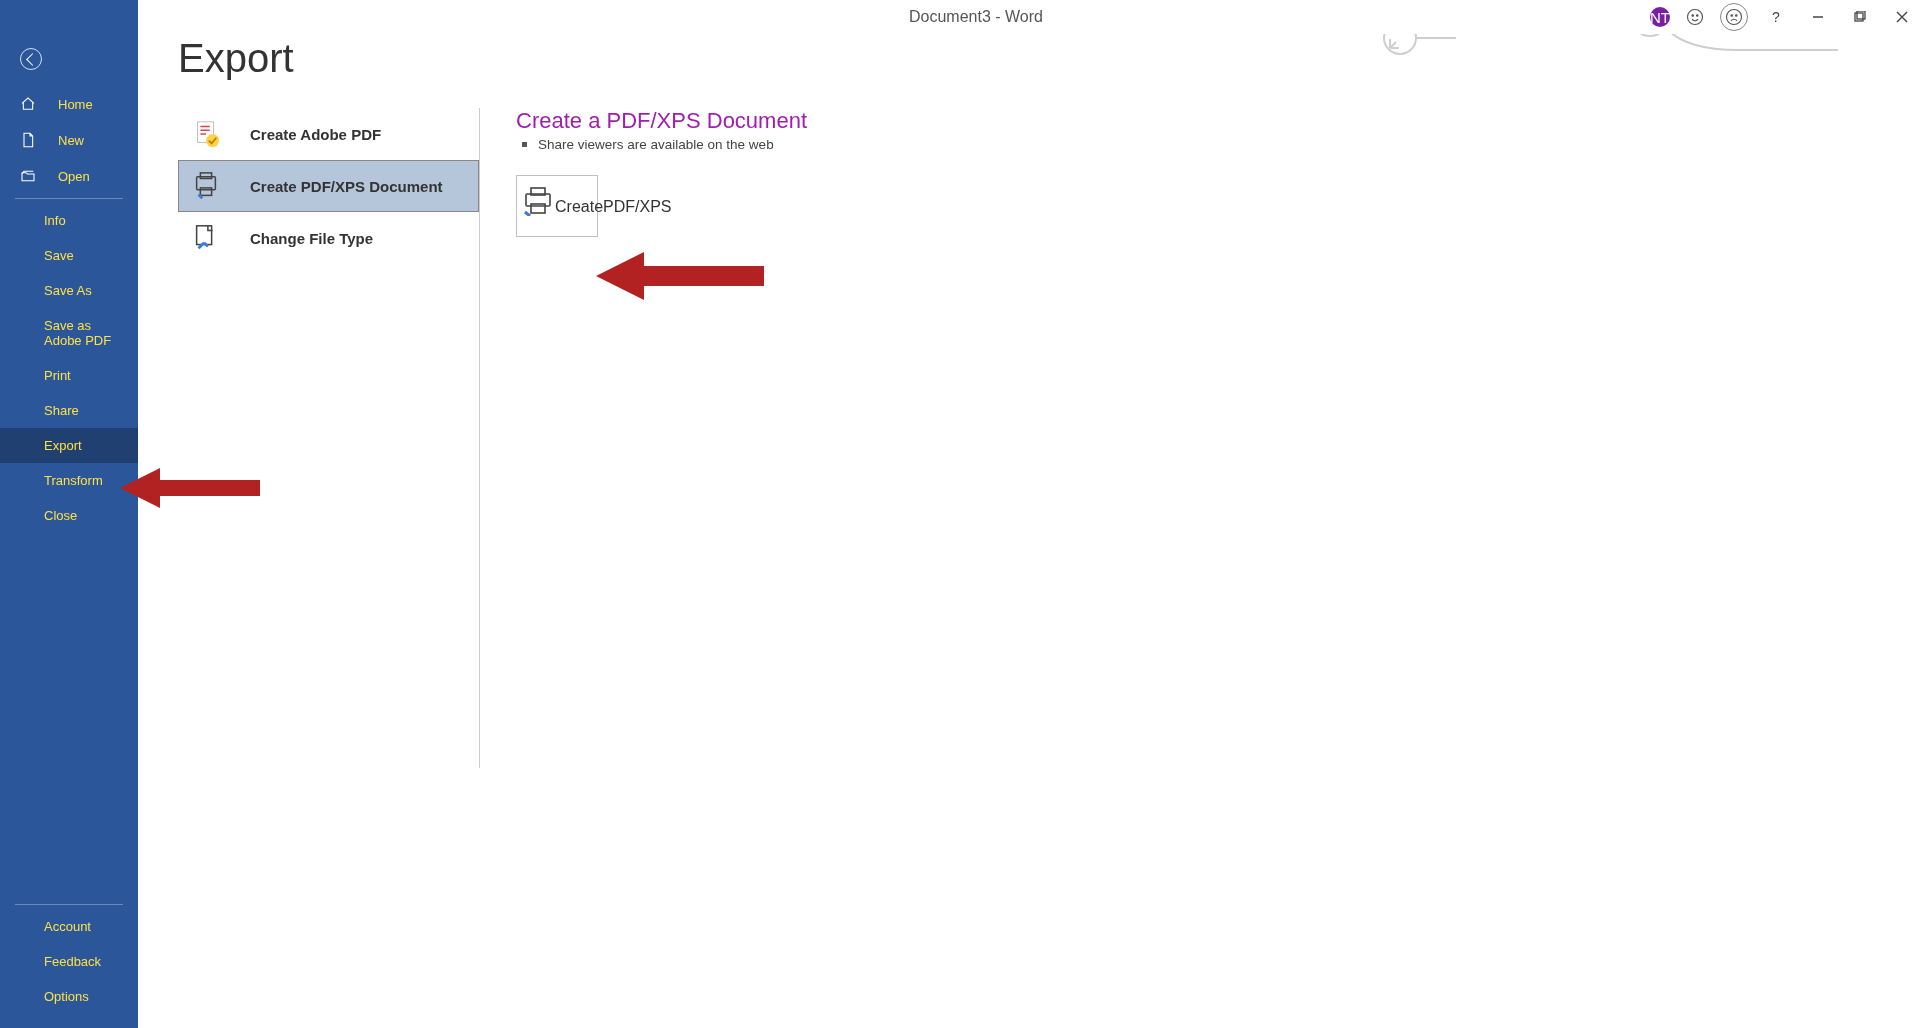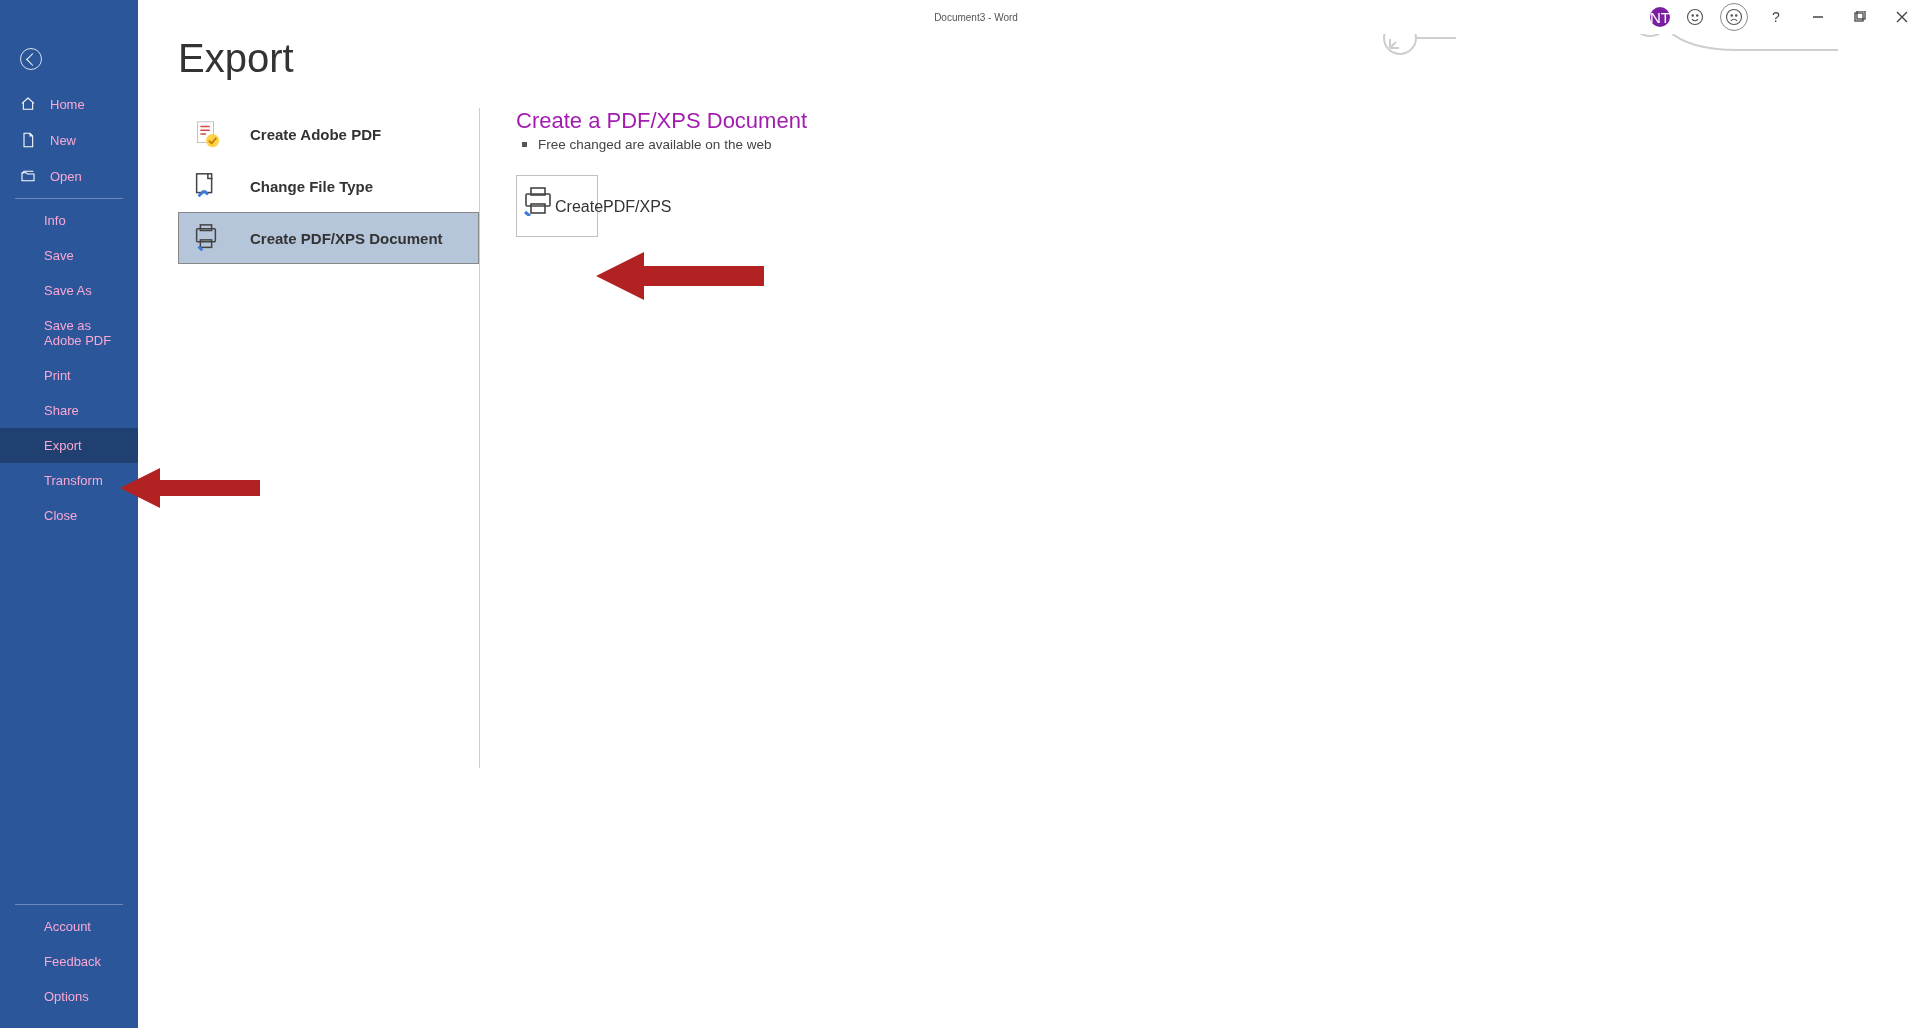--- a/index.html
+++ b/index.html
@@ -18,21 +18,21 @@
       position: absolute;
       top: 0; left: 0; right: 0;
       height: 34px;
       display: flex;
       align-items: center;
       justify-content: center;
       background: #ffffff;
       z-index: 5;
     }
     .titlebar .doc-title {
-      font-size: 10px;
+      font-size: 16px;
       color: #555;
       margin-left: 32px;
     }
     .titlebar .right-controls {
       position: absolute;
       right: 4px;
       top: 0;
       height: 34px;
       display: flex;
       align-items: center;
@@ -94,22 +94,22 @@
       border-left:1px solid #fff;
       border-bottom:1px solid #fff;
       transform:rotate(45deg);
       margin-left:3px;
     }
     .side-item{
       display:flex;align-items:center;
       padding:10px 12px 10px 20px;
       font-size:13px;
       cursor:pointer;
-      gap:14px;
-      color:#f9a8d4;
+      gap:22px;
+      color:#fde047;
     }
     .side-item.indent{ padding-left:44px; }
     .side-item.selected{ background:#204072; }
     .side-sep{
       height:1px;width:calc(100% - 30px);
       background:rgba(255,255,255,.3);
       margin:4px 0 4px 15px;
     }
     .spacer{ flex:1; }
     .side-icon{width:16px;height:16px;flex-shrink:0;}
@@ -340,49 +340,49 @@
         <svg width="30" height="30" viewBox="0 0 32 32">
             <rect x="7" y="3" width="17" height="22" fill="#fff" stroke="#bdbdbd"></rect>
             <path d="M10 8 h10 M10 12 h10 M10 16 h6" stroke="#d44" stroke-width="1.6"></path>
             <circle cx="23" cy="23" r="7" fill="#ffd24c"></circle>
             <path d="M19 23 l3 3 l5 -6" stroke="#c77f00" stroke-width="2" fill="none"></path>
           </svg>
       </span>
       <span class="label">Create Adobe PDF</span>
     </div>
 
+    <div class="export-item selected">
+      <span class="icon">
+        <svg width="30" height="30" viewBox="0 0 32 32" fill="none" stroke="#444" stroke-width="1.6">
+            <rect x="6" y="6" width="20" height="14" rx="1"></rect>
+            <rect x="10" y="2" width="12" height="6"></rect>
+            <rect x="10" y="18" width="12" height="8"></rect>
+            <path d="M8 25 l4 4" stroke="#3a7bd5" stroke-width="3"></path>
+          </svg>
+      </span>
+      <span class="label">Create PDF/XPS Document</span>
+    </div>
+
     <div class="export-item">
       <span class="icon">
         <svg width="30" height="30" viewBox="0 0 32 32" fill="none" stroke="#444" stroke-width="1.6">
             <rect x="6" y="3" width="16" height="20"></rect>
             <path d="M18 3 v5 h5"></path>
             <path d="M8 27 l6 -6" stroke="#3a7bd5" stroke-width="3"></path>
             <path d="M14 21 l4 4" stroke="#3a7bd5" stroke-width="3"></path>
           </svg>
       </span>
       <span class="label">Change File Type</span>
     </div>
-
-    <div class="export-item selected">
-      <span class="icon">
-        <svg width="30" height="30" viewBox="0 0 32 32" fill="none" stroke="#444" stroke-width="1.6">
-            <rect x="6" y="6" width="20" height="14" rx="1"></rect>
-            <rect x="10" y="2" width="12" height="6"></rect>
-            <rect x="10" y="18" width="12" height="8"></rect>
-            <path d="M8 25 l4 4" stroke="#3a7bd5" stroke-width="3"></path>
-          </svg>
-      </span>
-      <span class="label">Create PDF/XPS Document</span>
-    </div>
   </div>
 
   <div class="detail">
     <h2>Create a PDF/XPS Document</h2>
     <ul>
-      <li>Free changed are available on the web</li>
+      <li>Share viewers are available on the web</li>
     </ul>
 
     <div class="big-button">
       <span class="icon">
         <svg width="34" height="30" viewBox="0 0 34 30" fill="none" stroke="#444" stroke-width="1.6">
             <rect x="5" y="8" width="24" height="12" rx="1"></rect>
             <rect x="10" y="2" width="14" height="7"></rect>
             <rect x="10" y="18" width="14" height="9"></rect>
             <path d="M4 26 l5 4" stroke="#3a7bd5" stroke-width="3"></path>
           </svg>

